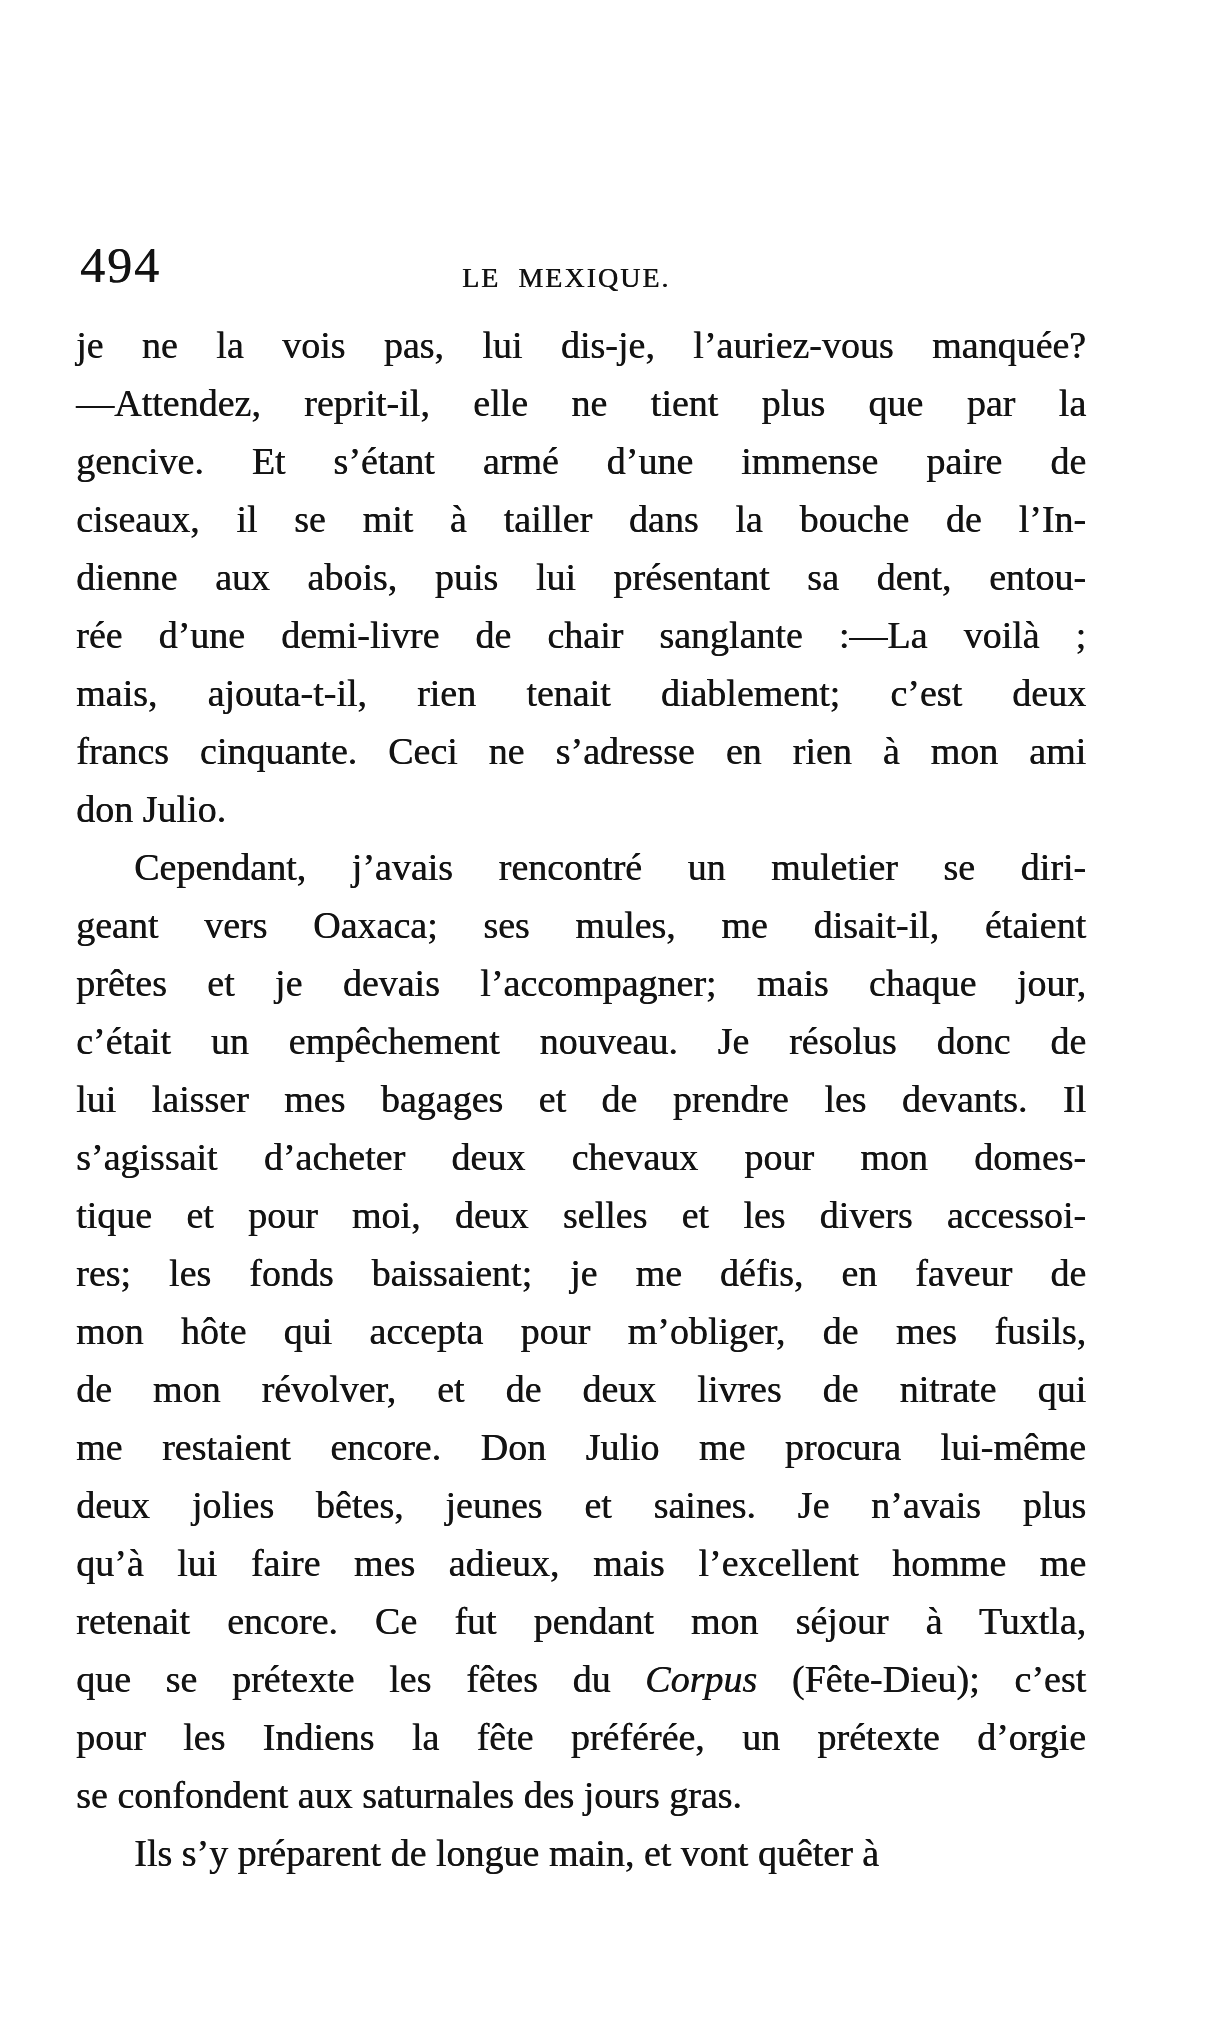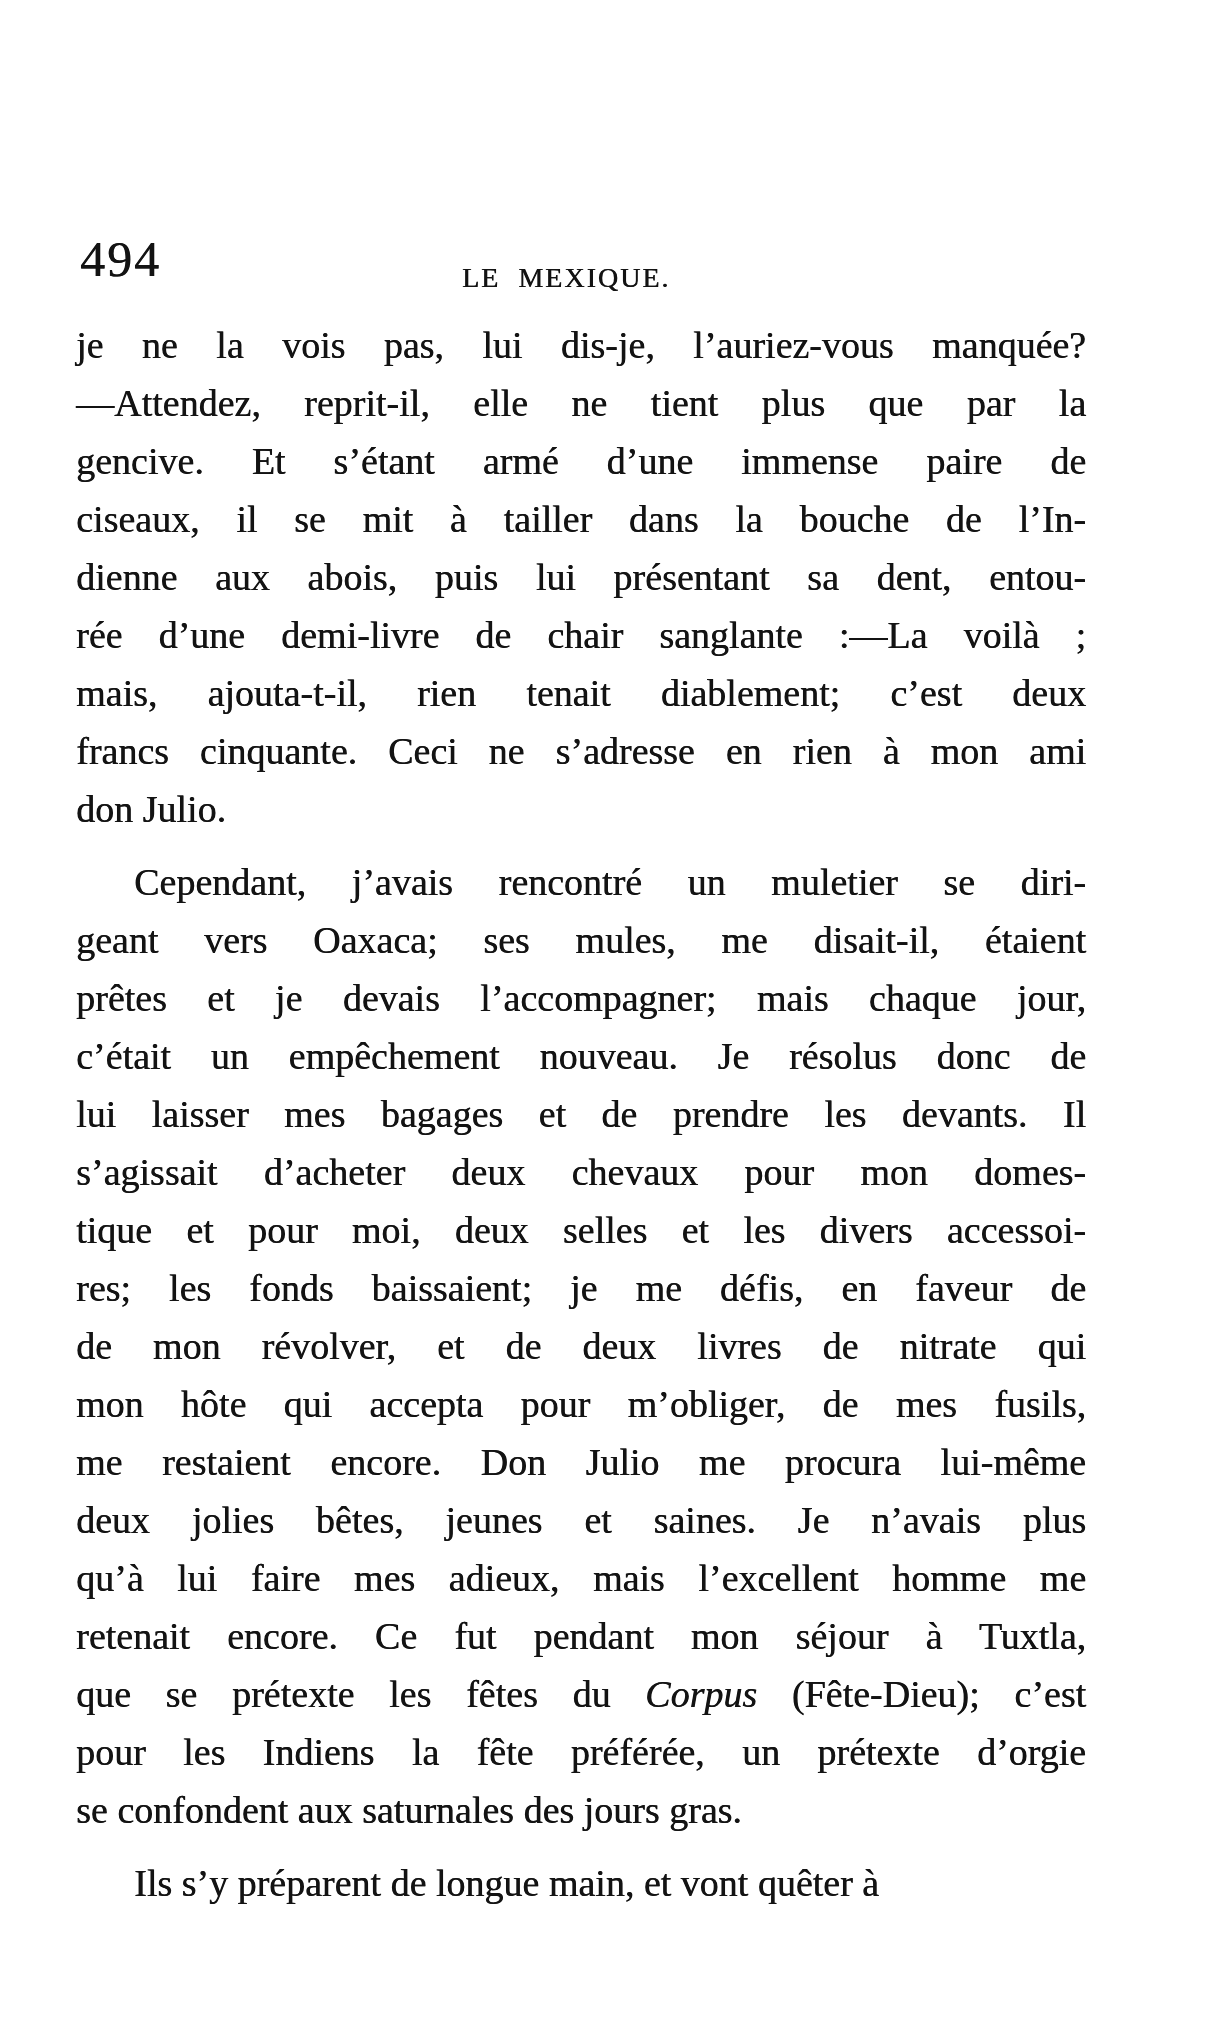--- a/index.html
+++ b/index.html
@@ -9,21 +9,21 @@
     height: 2039px;
     background: #ffffff;
     overflow: hidden;
     font-family: "Liberation Serif", "DejaVu Serif", serif;
     color: #131313;
   }
   .ink { text-shadow: 0.5px 0 0 currentColor; }
   .page-number {
     position: absolute;
     left: 80px;
-    top: 234px;
+    top: 240px;
     font-size: 50px;
     line-height: 50px;
     letter-spacing: 2px;
   }
   .running-title {
     position: absolute;
     left: 462px;
     top: 260px;
     font-size: 28px;
     line-height: 36px;
@@ -42,21 +42,21 @@
     height: 58px;
     text-align: justify;
     text-align-last: justify;
     -moz-text-align-last: justify;
     text-justify: inter-word;
   }
   .line.end {
     text-align-last: left;
     -moz-text-align-last: left;
   }
-  .line.indent { text-indent: 58px; margin-top: 15px; }
+  .line.indent { text-indent: 58px; }
   .italic { font-style: italic; }
 </style>
 </head>
 <body>
 
 <div class="page">
   <div>
     <span class="page-number ink">494</span>
     <span class="running-title ink">LE MEXIQUE.</span>
   </div>
@@ -71,22 +71,22 @@
       <div class="line">francs cinquante. Ceci ne s’adresse en rien à mon ami</div>
       <div class="line end">don Julio.</div>
       <div class="line indent">Cependant, j’avais rencontré un muletier se diri-</div>
       <div class="line">geant vers Oaxaca; ses mules, me disait-il, étaient</div>
       <div class="line">prêtes et je devais l’accompagner; mais chaque jour,</div>
       <div class="line">c’était un empêchement nouveau. Je résolus donc de</div>
       <div class="line">lui laisser mes bagages et de prendre les devants. Il</div>
       <div class="line">s’agissait d’acheter deux chevaux pour mon domes-</div>
       <div class="line">tique et pour moi, deux selles et les divers accessoi-</div>
       <div class="line">res; les fonds baissaient; je me défis, en faveur de</div>
+      <div class="line">mon hôte qui accepta pour m’obliger, de mes fusils,</div>
       <div class="line">de mon révolver, et de deux livres de nitrate qui</div>
-      <div class="line">mon hôte qui accepta pour m’obliger, de mes fusils,</div>
       <div class="line">me restaient encore. Don Julio me procura lui-même</div>
       <div class="line">deux jolies bêtes, jeunes et saines. Je n’avais plus</div>
       <div class="line">qu’à lui faire mes adieux, mais l’excellent homme me</div>
       <div class="line">retenait encore. Ce fut pendant mon séjour à Tuxtla,</div>
       <div class="line"><span class="">que se prétexte les fêtes du </span><span class="italic">Corpus</span><span class=""> (Fête-Dieu); c’est</span></div>
       <div class="line">pour les Indiens la fête préférée, un prétexte d’orgie</div>
       <div class="line end">se confondent aux saturnales des jours gras.</div>
       <div class="line indent end">Ils s’y préparent de longue main, et vont quêter à</div>
     </div>
 </div>

